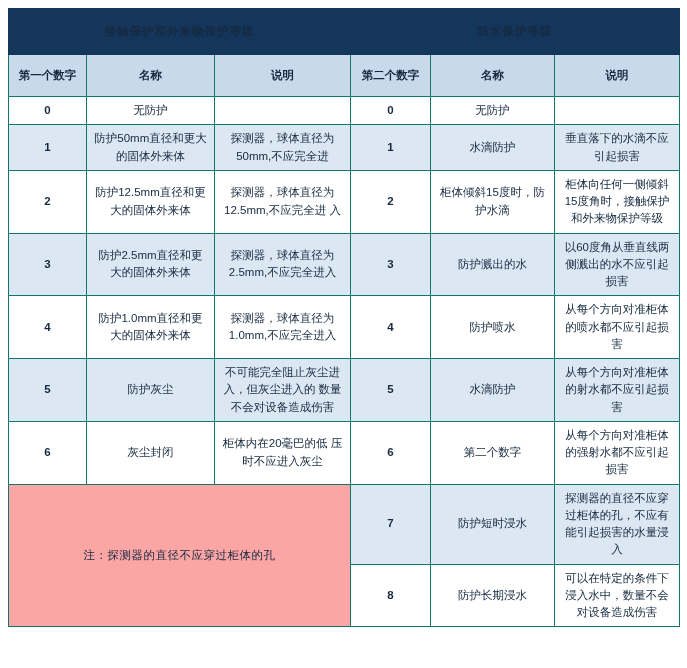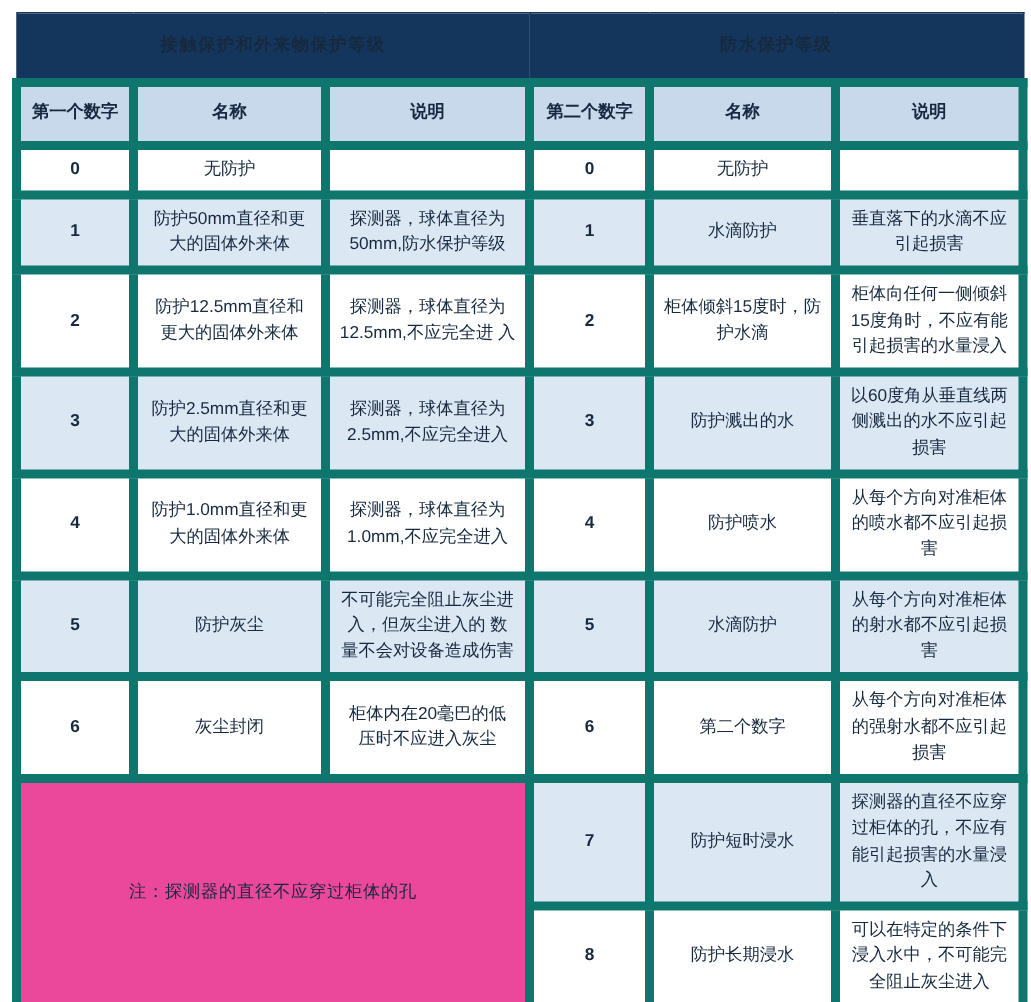--- a/index.html
+++ b/index.html
@@ -19,21 +19,21 @@
     position: relative;
     box-sizing: border-box;
     padding: 8px 8px 8px 8px;
   }
   table.ip-table {
     border-collapse: collapse;
     width: 671px;
     table-layout: fixed;
   }
   table.ip-table td {
-    border: 6px solid #0f766e;
+    border: 1px solid #0f766e;
     vertical-align: middle;
     text-align: center;
     font-size: 11.5px;
     line-height: 1.5;
     padding: 5px 6px;
     box-sizing: border-box;
     color: #16293f;
   }
   
   .banner {
@@ -62,21 +62,21 @@
   }
   .num {
     font-weight: bold;
     font-size: 12.5px;
   }
   .note-cell {
     font-size: 12px;
     letter-spacing: 0.5px;
   }
   .blank {
-    background: #ec4899;
+    background: #fca5a5;
     font-family: Liberation Mono, monospace;
   }
   .cell-left-pad {
     padding-left: 8px;
     padding-right: 8px;
   }
 </style>
 </head>
 <body>
 
@@ -111,33 +111,33 @@
         <td class="rowplain">无防护</td>
         <td class="rowplain"></td>
         <td class="rowplain num">0</td>
         <td class="rowplain">无防护</td>
         <td class="rowplain"></td>
       </tr>
 
       <tr>
         <td class="rowtint num">1</td>
         <td class="rowtint cell-left-pad">防护50mm直径和更大的固体外来体</td>
-        <td class="rowtint cell-left-pad">探测器，球体直径为50mm,防水保护等级</td>
+        <td class="rowtint cell-left-pad">探测器，球体直径为50mm,不应完全进</td>
         <td class="rowtint num">1</td>
         <td class="rowtint">水滴防护</td>
         <td class="rowtint cell-left-pad">垂直落下的水滴不应引起损害</td>
       </tr>
 
       <tr>
         <td class="rowplain num">2</td>
         <td class="rowplain cell-left-pad">防护12.5mm直径和更大的固体外来体</td>
         <td class="rowplain cell-left-pad">探测器，球体直径为12.5mm,不应完全进 入</td>
         <td class="rowplain num">2</td>
         <td class="rowplain cell-left-pad">柜体倾斜15度时，防护水滴</td>
-        <td class="rowplain cell-left-pad">柜体向任何一侧倾斜15度角时，不应有能引起损害的水量浸入</td>
+        <td class="rowplain cell-left-pad">柜体向任何一侧倾斜15度角时，接触保护和外来物保护等级</td>
       </tr>
 
       <tr>
         <td class="rowtint num">3</td>
         <td class="rowtint cell-left-pad">防护2.5mm直径和更大的固体外来体</td>
         <td class="rowtint cell-left-pad">探测器，球体直径为2.5mm,不应完全进入</td>
         <td class="rowtint num">3</td>
         <td class="rowtint">防护溅出的水</td>
         <td class="rowtint cell-left-pad">以60度角从垂直线两侧溅出的水不应引起损害</td>
       </tr>
@@ -172,17 +172,17 @@
       <tr>
         <td class="blank note-cell" colspan="3" rowspan="2">注：探测器的直径不应穿过柜体的孔</td>
         <td class="rowtint num">7</td>
         <td class="rowtint">防护短时浸水</td>
         <td class="rowtint cell-left-pad">探测器的直径不应穿过柜体的孔，不应有能引起损害的水量浸入</td>
       </tr>
 
       <tr>
         <td class="rowplain num">8</td>
         <td class="rowplain">防护长期浸水</td>
-        <td class="rowplain cell-left-pad">可以在特定的条件下浸入水中，不可能完全阻止灰尘进入</td>
+        <td class="rowplain cell-left-pad">可以在特定的条件下浸入水中，数量不会对设备造成伤害</td>
       </tr>
     </tbody>
   </table>
 </div>
 
 </body></html>

